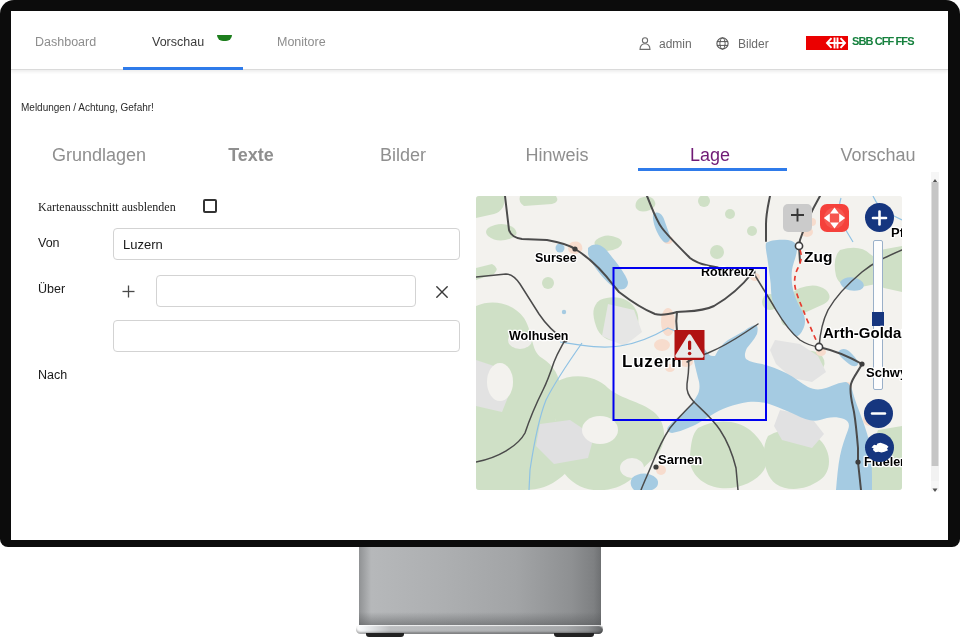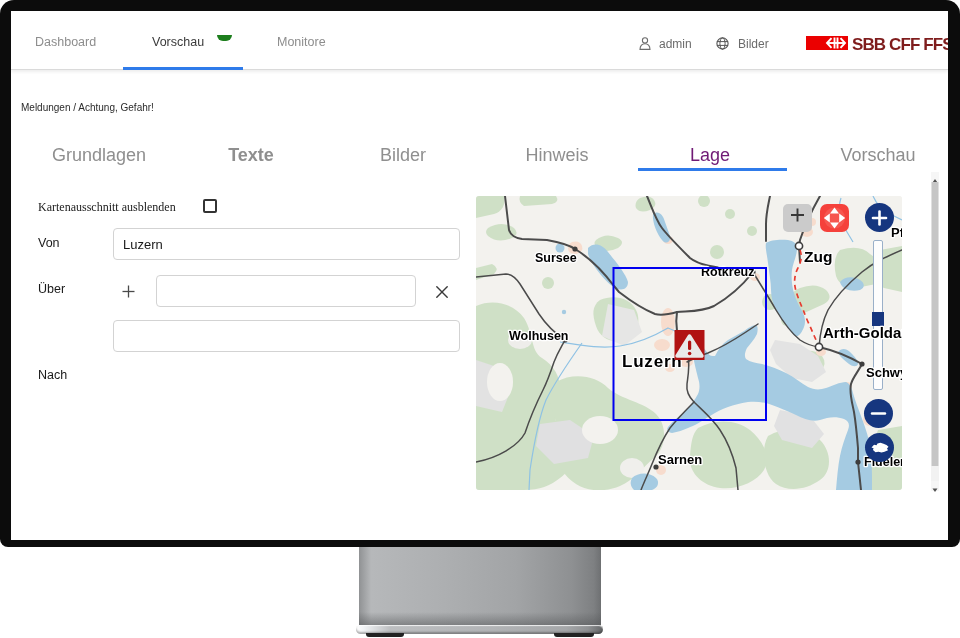--- a/index.html
+++ b/index.html
@@ -7,21 +7,21 @@
   .monitor { position:absolute; left:0; top:0; width:960px; height:547px; background:#0c0c0c; border-radius:14px 14px 8px 8px; }
   .screen { position:absolute; left:11px; top:11px; width:937px; height:529px; background:#ffffff; overflow:hidden; }
   
   .nav { position:absolute; left:0; top:0; width:937px; height:59px; background:#fff; border-bottom:1px solid #dadada; box-shadow:0 2px 3px rgba(0,0,0,0.07); }
   .navitem { position:absolute; top:24px; font-size:12.5px; color:#8d8d8d; white-space:nowrap; }
   .nav-active { color:#3a3a3a; }
   .nav-underline { position:absolute; left:112px; top:56px; width:120px; height:3px; background:#2f7bea; }
   .badge { position:absolute; left:206px; top:23.5px; width:14.5px; height:6px; background:#1d7e1d; border-radius:0 0 7px 7px; }
   .navright { position:absolute; top:26px; font-size:12px; color:#6b6b6b; }
   .sbbbox { position:absolute; left:795px; top:25px; width:42px; height:14px; background:#eb0000; }
-  .sbbtext { position:absolute; left:841px; top:23.5px; font-size:17px; font-weight:bold; color:#7f1d1d; letter-spacing:-0.9px; white-space:nowrap; }
+  .sbbtext { position:absolute; left:841px; top:23.5px; font-size:11px; font-weight:bold; color:#15803d; letter-spacing:-0.9px; white-space:nowrap; }
   
   .crumb { position:absolute; left:10px; top:91px; font-size:10px; color:#2b2b2b; }
   
   .tab { position:absolute; top:133.5px; transform:translateX(-50%); font-size:18px; color:#8f8f8f; }
   .tab-active { color:#701a75; }
   .tab-underline { position:absolute; left:627px; top:157px; width:149px; height:3px; background:#2f7bea; }
   
   .flabel { position:absolute; font-size:12.5px; color:#1a1a1a; white-space:nowrap; }
   .flabel-sm { font-size:12px; }
   .checkbox { position:absolute; left:192px; top:188px; width:14px; height:14px; border:2px solid #333; border-radius:2px; background:#fff; }

